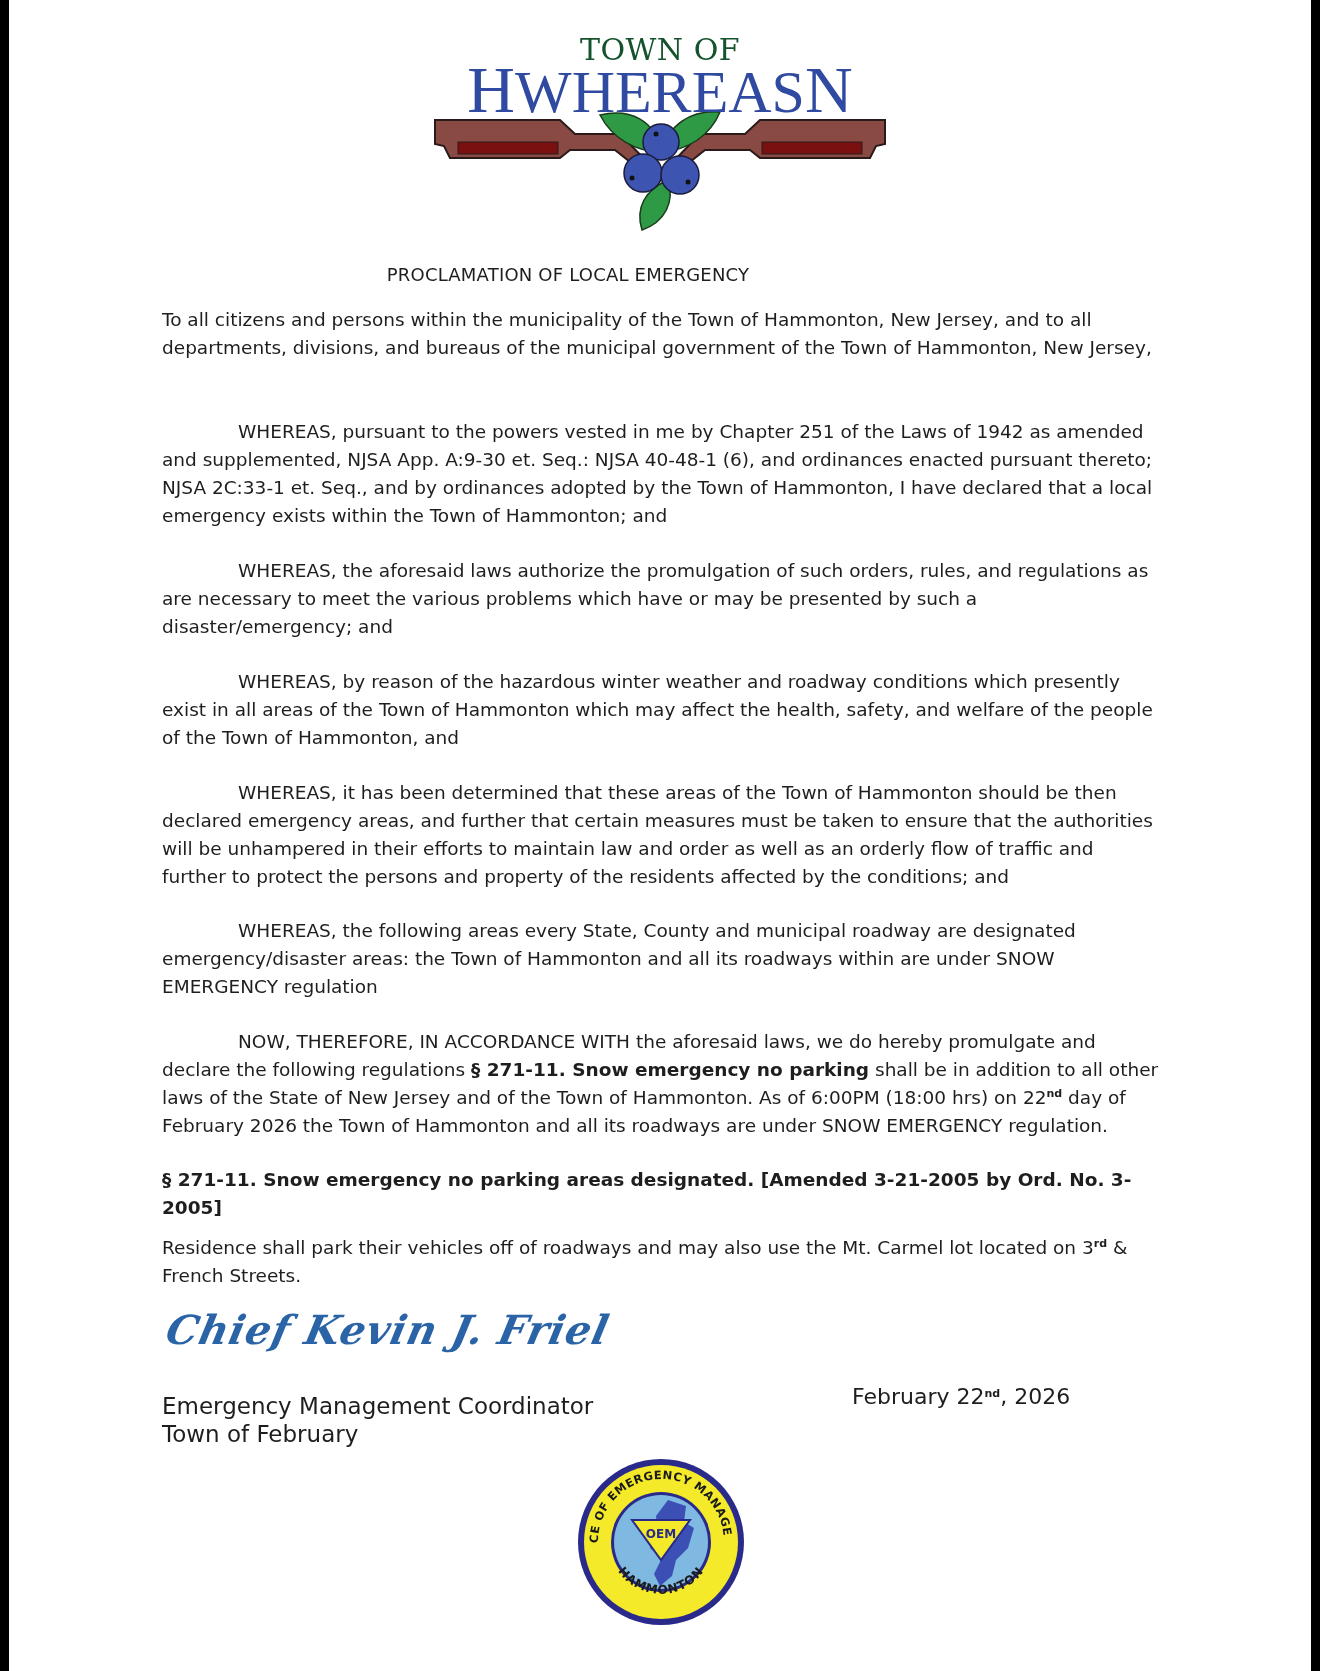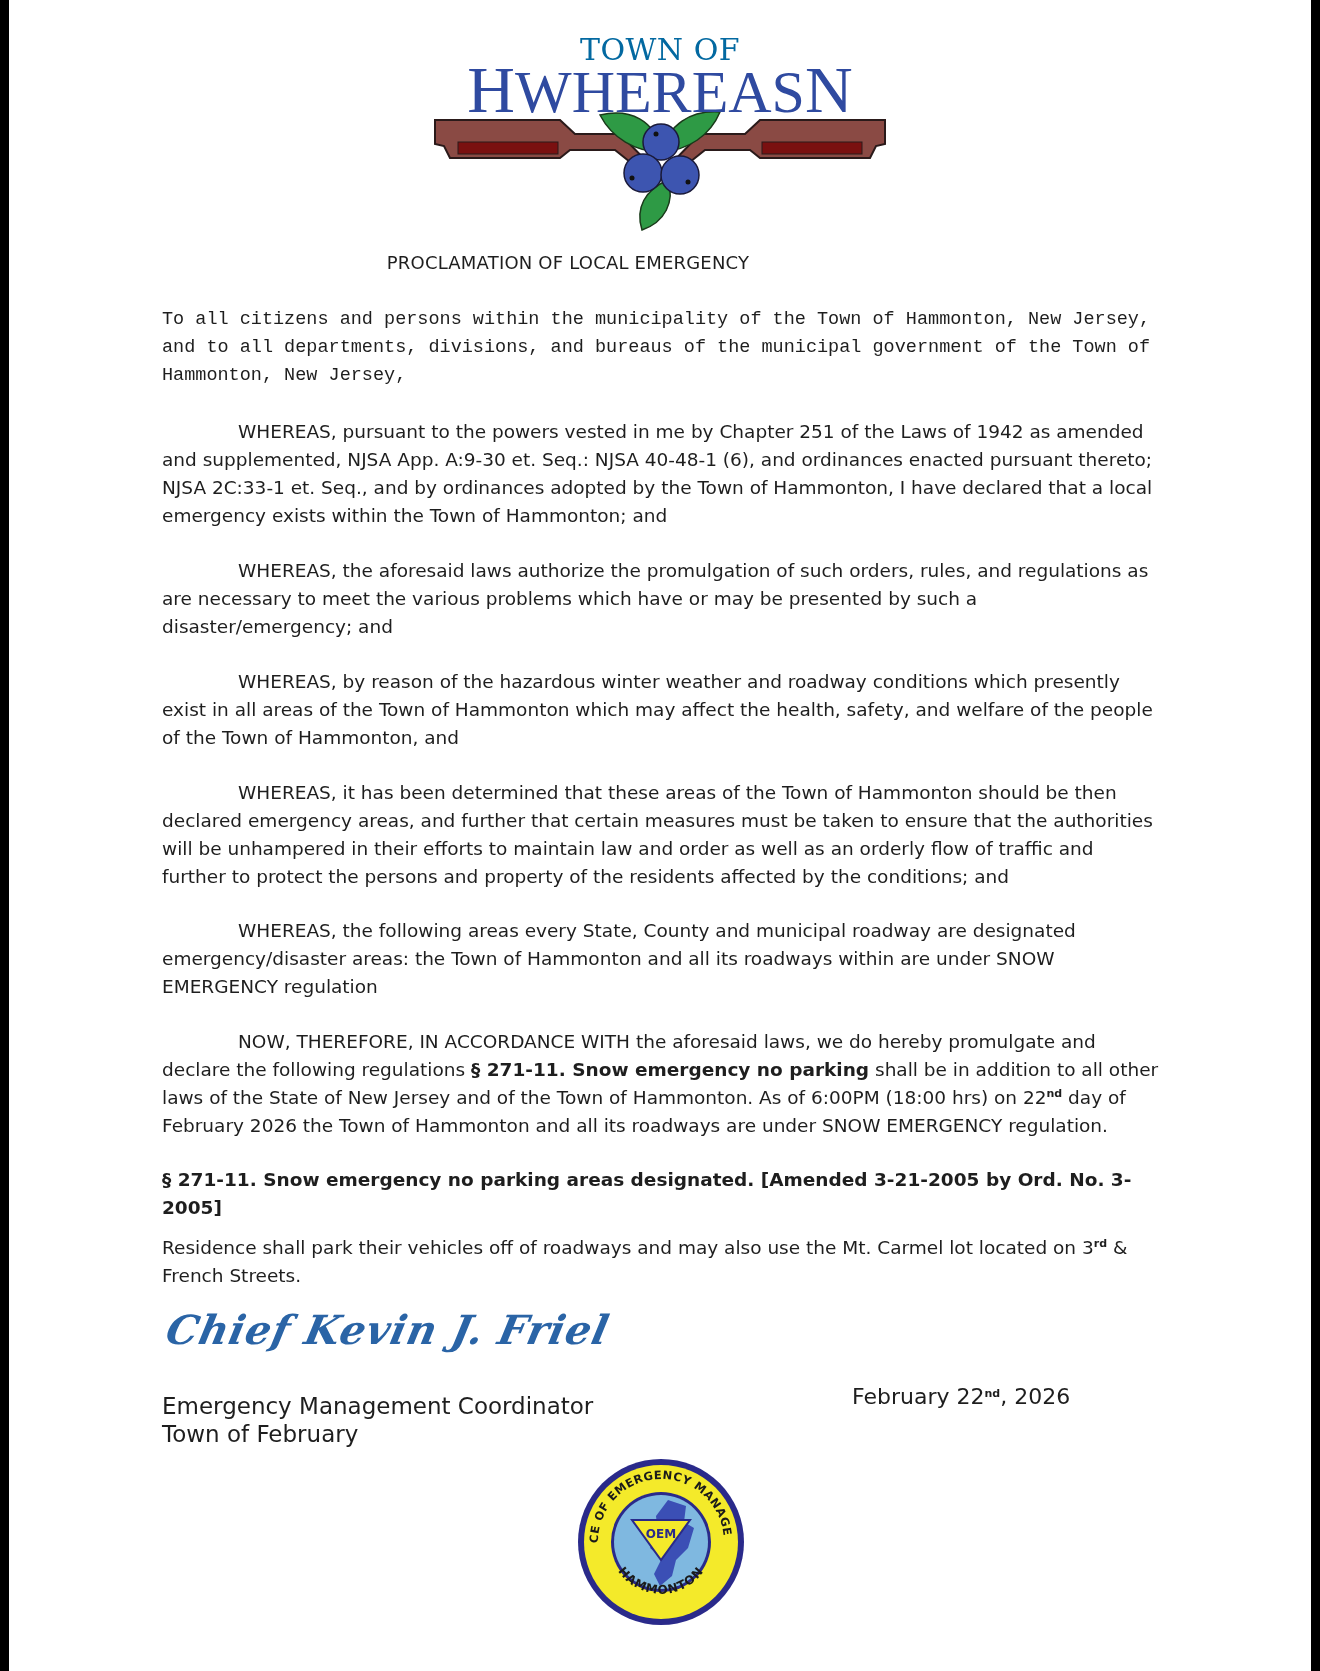--- a/index.html
+++ b/index.html
@@ -7,29 +7,29 @@
       width: 1320px; height: 1671px; position: relative; overflow: hidden;
       background: #ffffff;
       font-family: "DejaVu Sans", "Liberation Sans", sans-serif;
       color: #1e1e1e;
     }
     .border-left { position: absolute; left: 0; top: 0; width: 9px; height: 1671px; background: #000; }
     .border-right { position: absolute; left: 1311px; top: 0; width: 9px; height: 1671px; background: #000; }
 
     .logo { position: absolute; left: 430px; top: 30px; width: 460px; height: 205px; }
     .logo-town { position: absolute; left: 0; width: 460px; top: 4px; text-align: center;
-      font-family: "DejaVu Serif", "Liberation Serif", serif; color: #0369a1;
+      font-family: "DejaVu Serif", "Liberation Serif", serif; color: #14532d;
       font-size: 30px; letter-spacing: 0.5px; line-height: 32px; }
     .logo-name { position: absolute; left: 0; width: 460px; top: 30px; text-align: center;
       font-family: "Liberation Serif", "DejaVu Serif", serif; color: #2f4aa0;
       font-size: 60px; line-height: 60px; letter-spacing: 0px; }
     .logo-name .big { font-size: 66px; }
     .logo-art { position: absolute; left: 0; top: 0; }
 
-    .title { position: absolute; top: 252px; left: 0; width: 1136px; text-align: center;
+    .title { position: absolute; top: 264px; left: 0; width: 1136px; text-align: center;
       font-size: 18px; letter-spacing: 0.2px; }
 
     .body-text { position: absolute; left: 162px; width: 998px; font-size: 18.5px; line-height: 28px; }
     .body-text p { margin: 0; }
     .indent { display: inline-block; width: 76px; }
     .bold { font-weight: bold; }
     sup { font-size: 11px; line-height: 0; vertical-align: 7px; font-weight: bold; }
 
     .signature { position: absolute; left: 162px; top: 1306px;
       font-family: "DejaVu Serif", "Liberation Serif", serif; font-style: italic; font-weight: bold;
@@ -64,21 +64,21 @@
     <circle cx="226" cy="104" r="2.5" fill="#111"></circle>
     <circle cx="202" cy="148" r="2.5" fill="#111"></circle>
     <circle cx="258" cy="152" r="2.5" fill="#111"></circle>
   </svg>
   <div class="logo-town">TOWN OF</div>
   <div class="logo-name"><span class="big">H</span><span>WHEREAS</span><span class="big">N</span></div>
 </div>
 
 <div class="title">PROCLAMATION OF LOCAL EMERGENCY</div>
 
-<div class="body-text" style="top:306px;font-family:Liberation Mono, monospace;">
+<div class="body-text" style="top:306px;">
   <p>To all citizens and persons within the municipality of the Town of Hammonton, New Jersey, and to all departments, divisions, and bureaus of the municipal government of the Town of Hammonton, New Jersey,</p>
 </div>
 
 <div class="body-text" style="top:418px;">
   <p><span class="indent"></span><span>WHEREAS, pursuant to the powers vested in me by Chapter 251 of the Laws of 1942 as amended and supplemented, NJSA App. A:9-30 et. Seq.: NJSA 40-48-1 (6), and ordinances enacted pursuant thereto; NJSA 2C:33-1 et. Seq., and by ordinances adopted by the Town of Hammonton, I have declared that a local emergency exists within the Town of Hammonton; and</span></p>
 </div>
 
 <div class="body-text" style="top:557px;">
   <p><span class="indent"></span><span>WHEREAS, the aforesaid laws authorize the promulgation of such orders, rules, and regulations as are necessary to meet the various problems which have or may be presented by such a disaster/emergency; and</span></p>
 </div>

